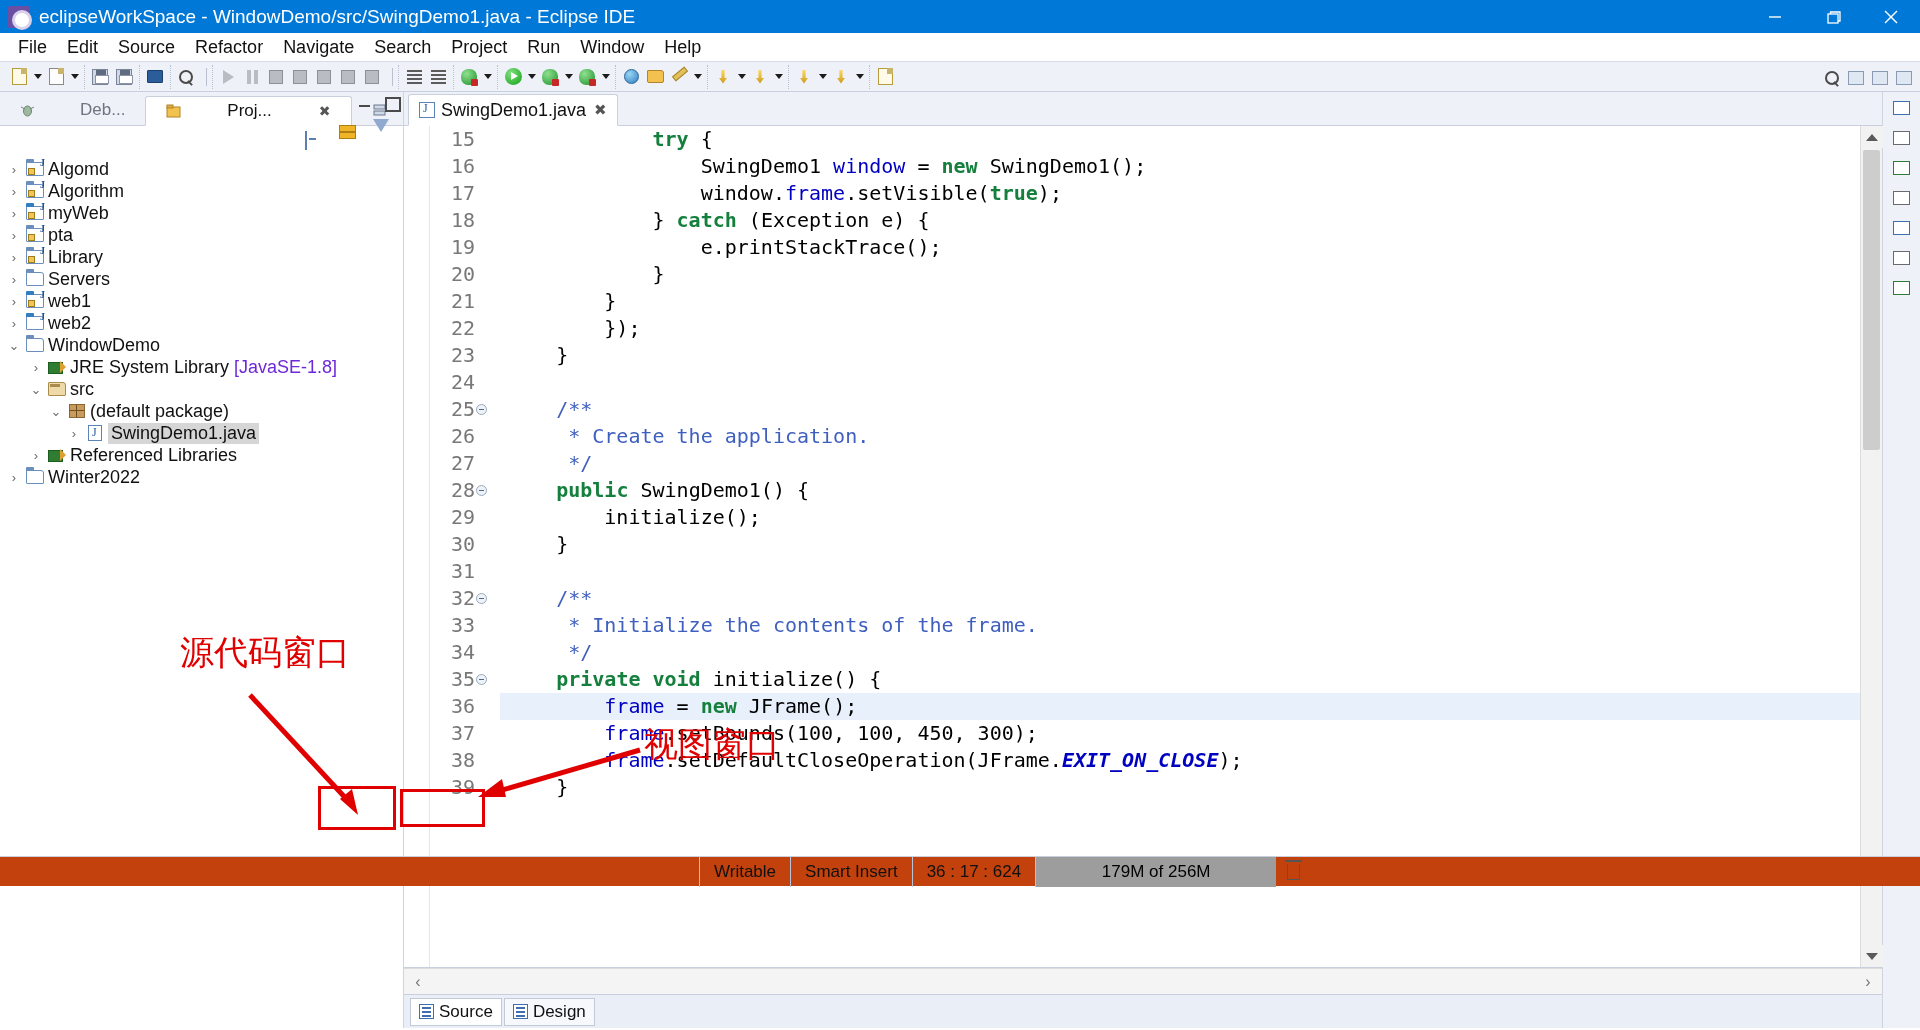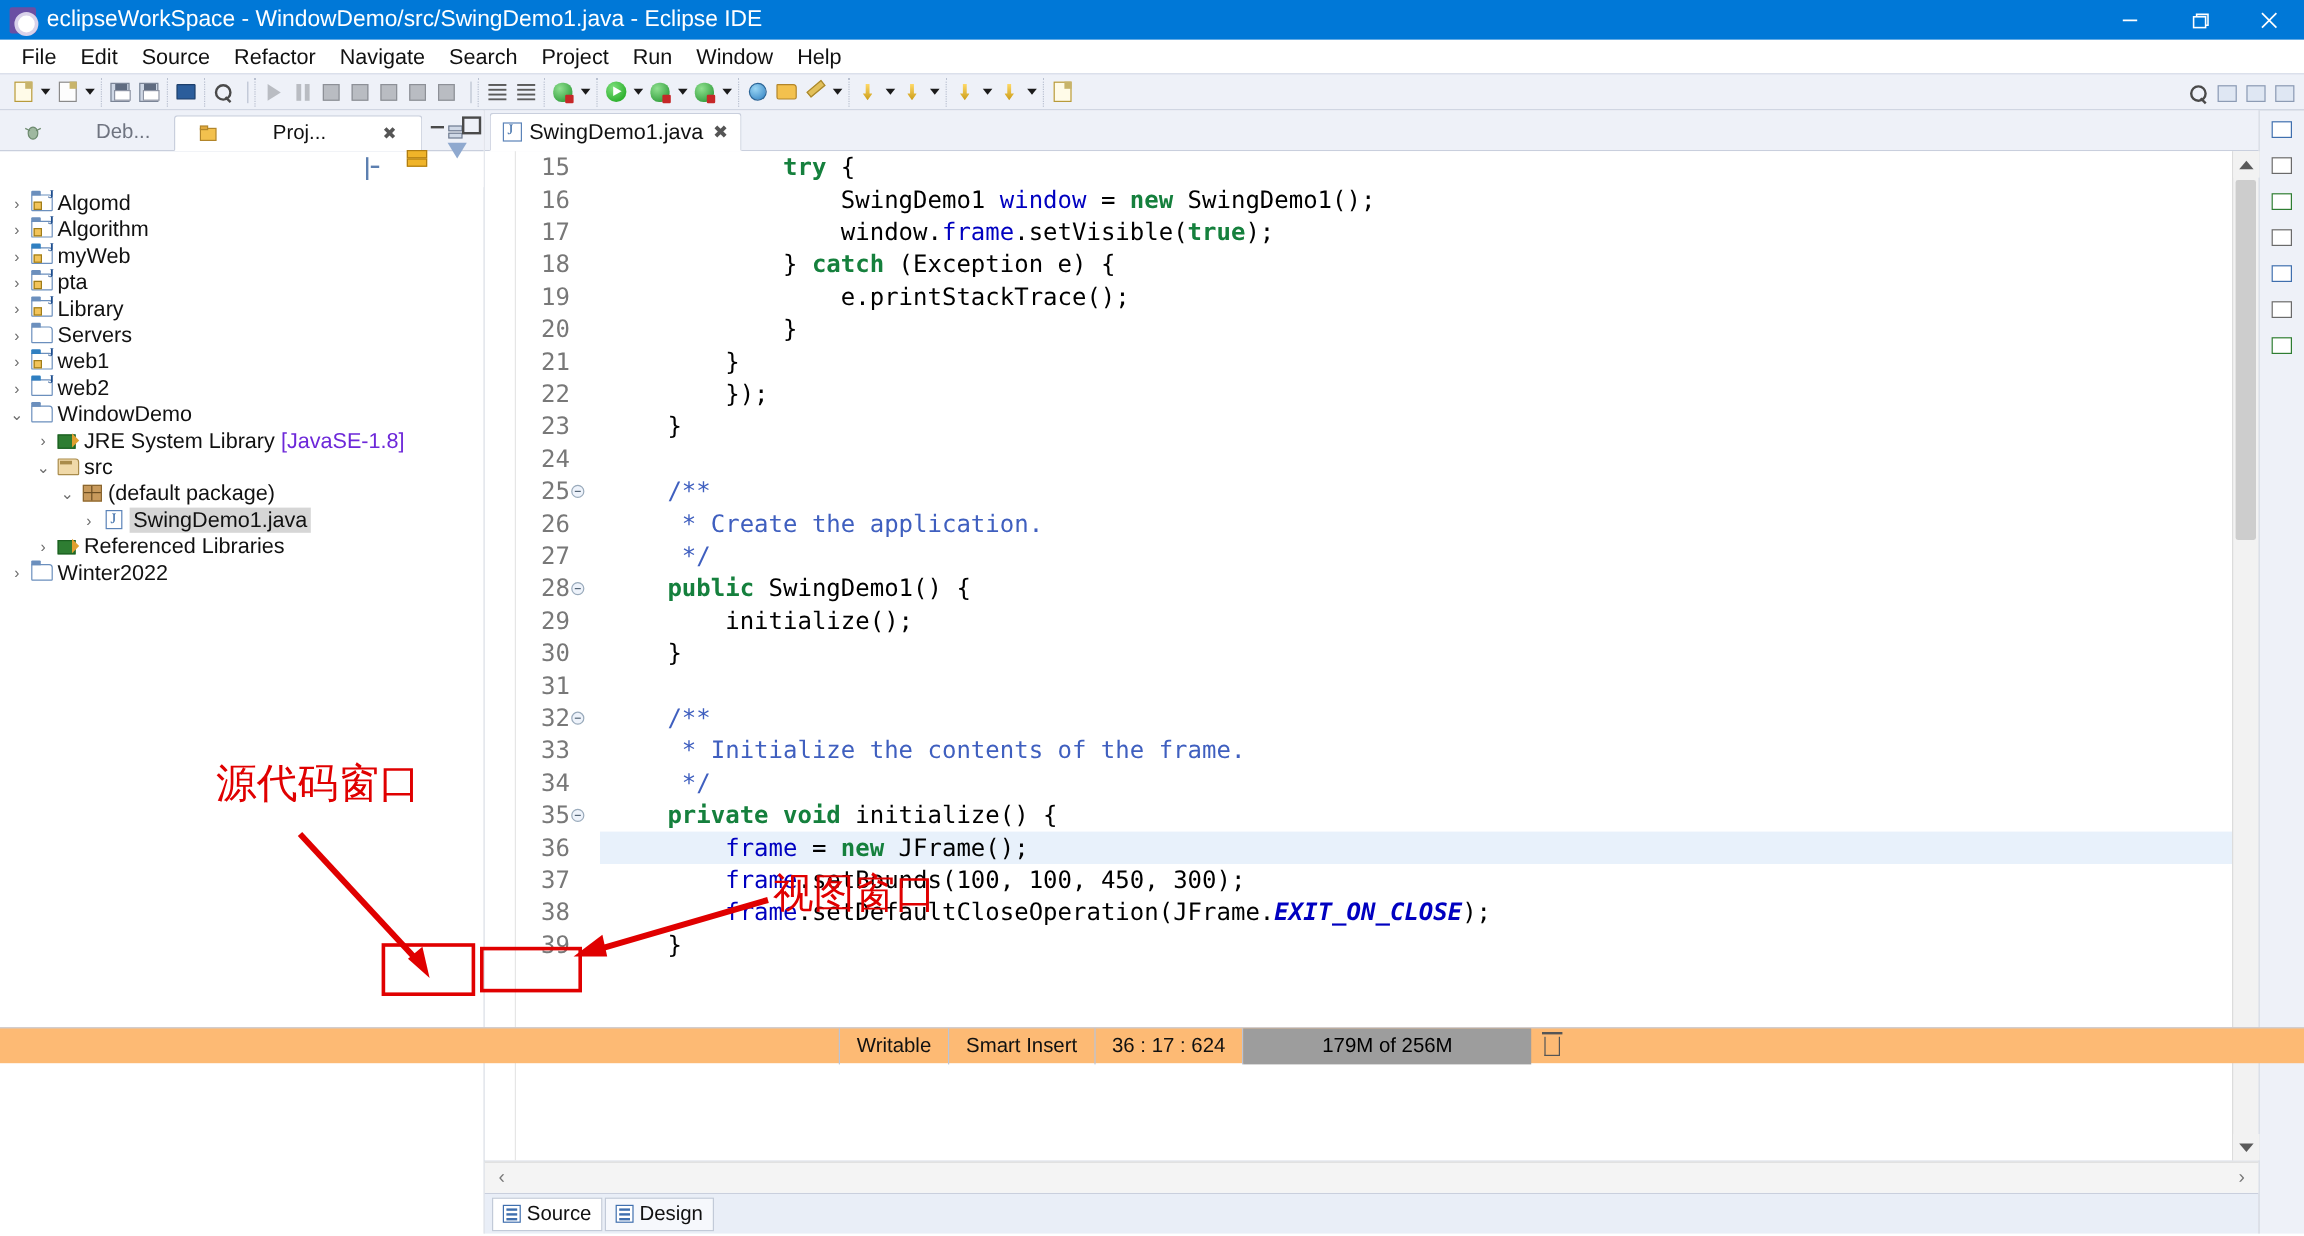--- a/index.html
+++ b/index.html
@@ -552,21 +552,21 @@
   }
   .rs-box { width: 17px; height: 14px; border: 1.5px solid #6a6a6a; background: #fff; }
   .rs-box.blue { border-color: #3f6fae; }
   .rs-box.green { border-color: #2e7d32; }
 
   
   .statusbar {
     position: absolute;
     left: 0; bottom: 0;
     width: 1920px; height: 30px;
-    background: #fdba74;
+    background: #c2410c;
     display: flex; align-items: center;
     font-size: 17px; color: #111;
     border-top: 1px solid #c9cfdd;
   }
   .sb-cell {
     height: 30px; display: flex; align-items: center;
     padding: 0 14px;
     border-right: 1px solid #b9c4d8;
     white-space: nowrap;
   }

